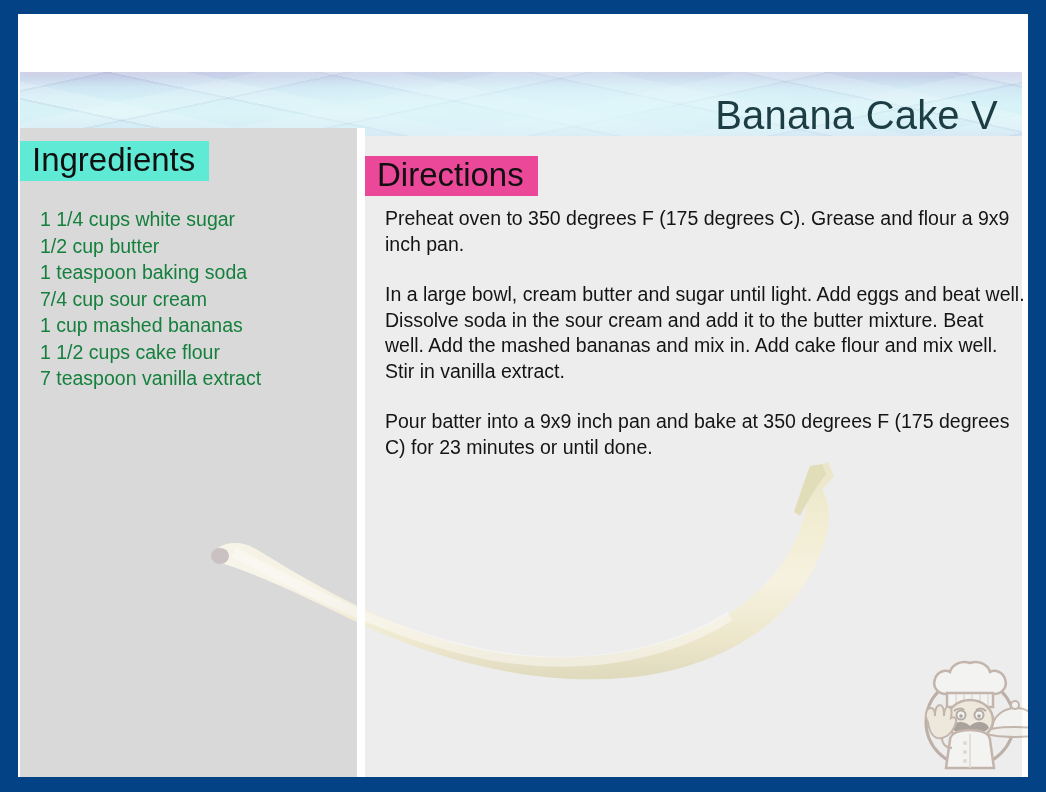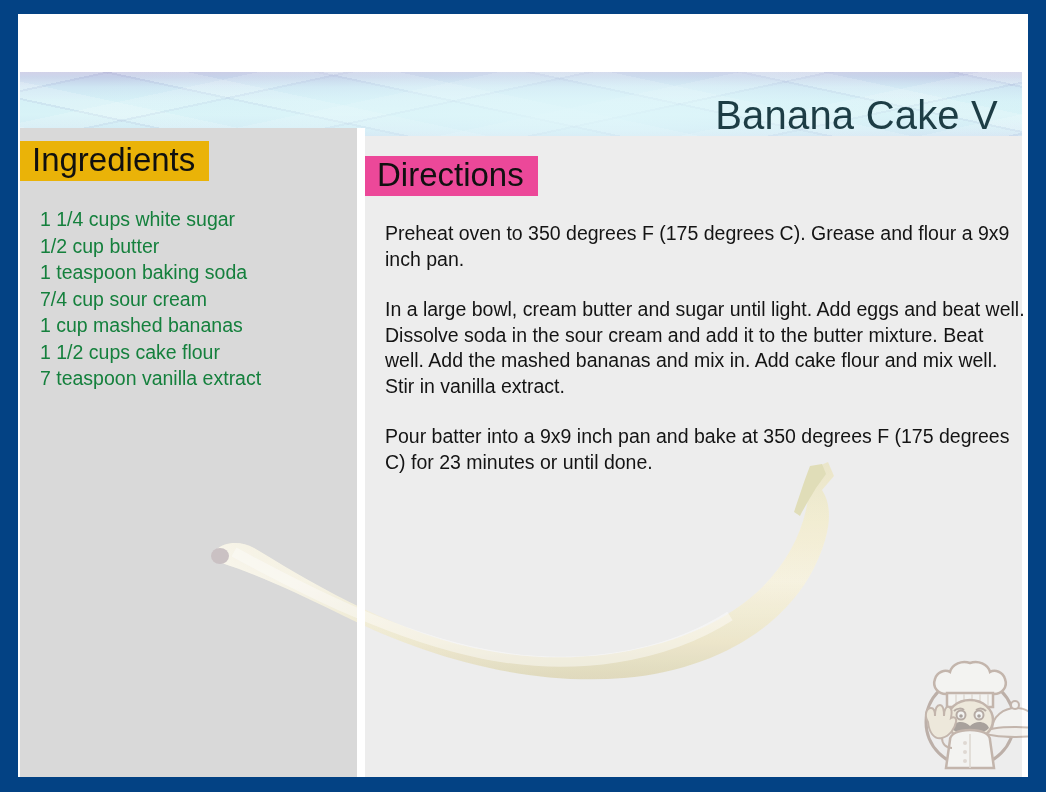--- a/index.html
+++ b/index.html
@@ -126,21 +126,21 @@
   .section-tab {
     position: absolute;
     font-size: 33px;
     color: #101010;
     white-space: nowrap;
     padding: 0 14px 2px 12px;
   }
   #ingredients-tab {
     left: 2px;
     top: 127px;
-    background: #eab308;
+    background: #5eead4;
   }
   #directions-tab {
     left: 347px;
     top: 142px;
     background: #ec4899;
   }
 
   
   #ingredients-list {
     position: absolute;
@@ -156,21 +156,21 @@
     font-size: 19.5px;
     line-height: 26.5px;
     color: #15803d;
     white-space: nowrap;
   }
 
   
   #directions-body {
     position: absolute;
     left: 367px;
-    top: 207px;
+    top: 192px;
     width: 640px;
     z-index: 4;
   }
   #directions-body p {
     margin: 0 0 25px 0;
     font-size: 19.5px;
     line-height: 25.5px;
     color: #141414;
   }
   #directions-body p:last-child { margin-bottom: 0; }

